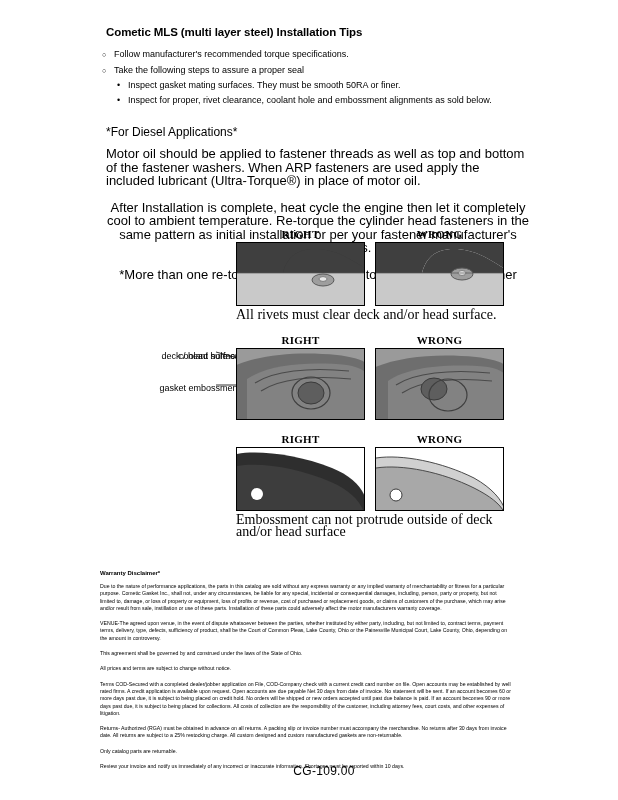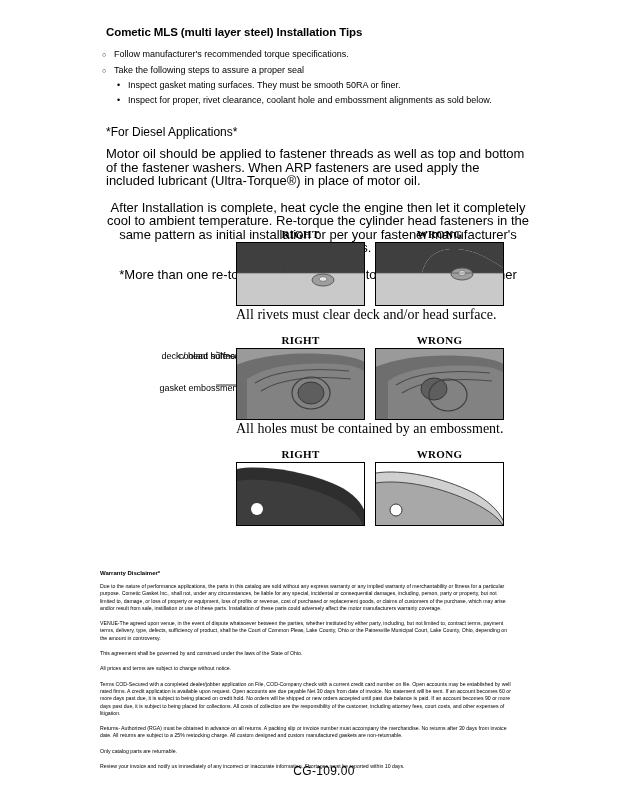--- a/index.html
+++ b/index.html
@@ -284,21 +284,20 @@
             <rect x="0" y="0" width="129" height="72" fill="#9a9a9a"></rect>
             <path d="M-5,20 C20,8 60,4 100,8 C118,10 129,14 134,20 L134,72 L-5,72 Z" fill="#6e6e6e"></path>
             <path d="M12,32 C32,18 72,14 112,18 C124,20 129,24 133,30 L133,72 L12,72 Z" fill="#8a8a8a" opacity="0.7"></path>
             <path d="M20,36 C38,24 74,20 114,24" fill="none" stroke="#4a4a4a" stroke-width="1.2"></path>
             <path d="M26,44 C44,32 78,28 116,32" fill="none" stroke="#4a4a4a" stroke-width="1.2"></path>
             <ellipse cx="58" cy="40" rx="13" ry="11" fill="#5e5e5e" stroke="#3a3a3a" stroke-width="1"></ellipse>
             <ellipse cx="72" cy="46" rx="19" ry="16" fill="none" stroke="#3f3f3f" stroke-width="1.2"></ellipse>
           </svg>
         </div>
       </div>
-      <div class="fig-caption wide">All holes must be contained by an embossment.</div>
     </div>
 
     <div class="fig-block">
       <div class="fig-label-row">
         <div class="fig-label">RIGHT</div>
         <div class="fig-label">WRONG</div>
       </div>
       <div class="fig-row">
         <div class="fig-box">
           <svg width="129" height="64" viewBox="0 0 129 64" preserveAspectRatio="none">
@@ -312,20 +311,21 @@
           <svg width="129" height="64" viewBox="0 0 129 64" preserveAspectRatio="none">
             <rect x="0" y="0" width="129" height="64" fill="#ffffff"></rect>
             <path d="M0,10 C26,6 66,14 98,30 C116,40 126,52 129,62 L129,64 L0,64 Z" fill="#d0d0d0"></path>
             <path d="M0,20 C26,16 66,24 98,40 C114,48 124,56 128,64 L0,64 Z" fill="#a8a8a8"></path>
             <path d="M0,10 C26,6 66,14 98,30 C116,40 126,52 129,62" fill="none" stroke="#4a4a4a" stroke-width="1"></path>
             <path d="M0,20 C26,16 66,24 98,40 C114,48 124,56 128,64" fill="none" stroke="#4a4a4a" stroke-width="1"></path>
             <circle cx="20" cy="47" r="6" fill="#ffffff" stroke="#3a3a3a" stroke-width="1"></circle>
           </svg>
         </div>
       </div>
+      <div class="fig-caption wide">Embossment can not protrude outside of deck and/or head surface</div>
     </div>
 
   </div>
 
   <div class="warranty">
     <h3>Warranty Disclaimer*</h3>
     <p>Due to the nature of performance applications, the parts in this catalog are sold without any express warranty or any implied warranty of merchantability or fitness for a particular purpose.  Cometic Gasket Inc., shall not, under any circumstances, be liable for any special, incidental or consequential damages, including, person, party or property, but not limited to, damage, or loss of property or equipment, loss of profits or revenue, cost of purchased or replacement goods, or claims of customers of the purchase, which may arise and/or result from sale, instillation or use of these parts.  Installation of these parts could adversely affect the motor manufacturers warranty coverage.</p>
     <p>VENUE-The agreed upon venue, in the event of dispute whatsoever between the parties, whether instituted by either party, including, but not limited to, contract terms, payment terms, delivery, type, defects, sufficiency of product, shall be the Court of Common Pleas, Lake County, Ohio or the Painesville Municipal Court, Lake County, Ohio, depending on the amount in controversy.</p>
     <p>This agreement shall be governed by and construed under the laws of the State of Ohio.</p>
     <p>All prices and terms are subject to change without notice.</p>

